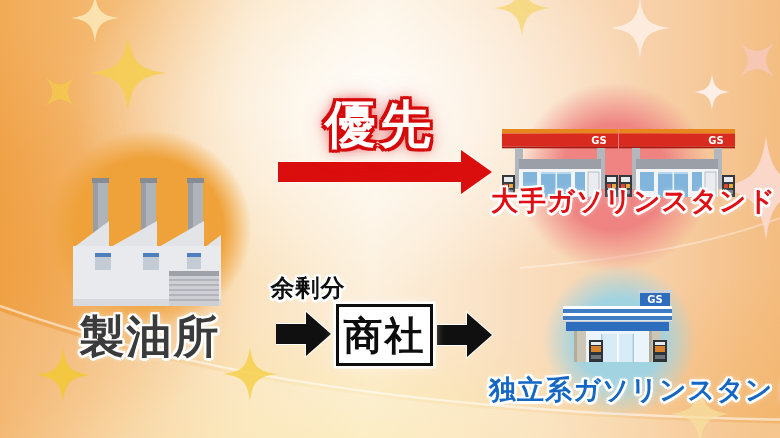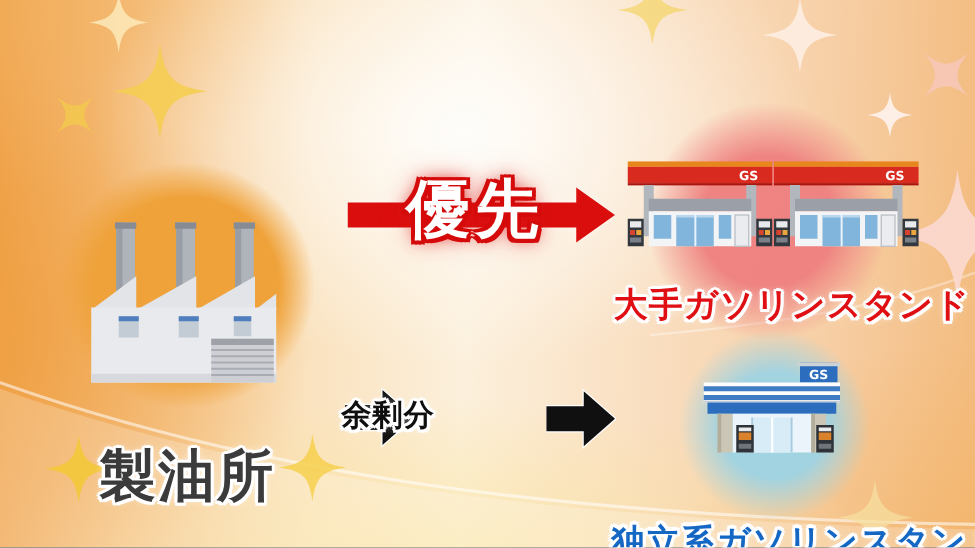--- a/index.html
+++ b/index.html
@@ -18,29 +18,29 @@
   .decor{position:absolute;left:0;top:0;width:780px;height:438px;pointer-events:none;}
   
   .glow{position:absolute;border-radius:50%;}
   .glow-orange{left:46px;top:130px;width:206px;height:197px;
     background:radial-gradient(closest-side, #EFA23A 72%, rgba(239,162,58,0) 100%);}
   .glow-pink{left:517px;top:82px;width:194px;height:190px;
     background:radial-gradient(closest-side, rgba(238,127,127,.95) 55%, rgba(238,127,127,0) 100%);}
   .glow-blue{left:543px;top:264px;width:153px;height:153px;
     background:radial-gradient(closest-side, rgba(158,211,227,.96) 55%, rgba(158,211,227,0) 100%);}
   
-  .label{position:absolute;text-align:center;line-height:1;white-space:nowrap;font-weight:900;margin-top:44px;}
+  .label{position:absolute;text-align:center;line-height:1;white-space:nowrap;font-weight:900;}
   .outline-w{text-shadow:
     -2px -2px 0 #fff,0 -2.5px 0 #fff,2px -2px 0 #fff,-2.5px 0 0 #fff,2.5px 0 0 #fff,
     -2px 2px 0 #fff,0 2.5px 0 #fff,2px 2px 0 #fff,0 0 7px rgba(255,255,255,.95);}
   .refinery-label{left:46px;top:314px;width:208px;font-size:45px;color:#3B3B3B;letter-spacing:2px;}
   .priority-label{left:297px;top:99px;width:166px;font-size:51px;color:#FFFFFF;letter-spacing:4px;
     text-shadow:-3px -3px 0 #D50A0A,0 -3px 0 #D50A0A,3px -3px 0 #D50A0A,-3px 0 0 #D50A0A,3px 0 0 #D50A0A,
     -3px 3px 0 #D50A0A,0 3px 0 #D50A0A,3px 3px 0 #D50A0A,0 0 12px rgba(220,20,20,.85),0 0 22px rgba(220,30,30,.55);}
-  .surplus-label{left:228px;top:276px;width:120px;font-size:24px;color:#0F0F0F;letter-spacing:1px;text-align:right;}
+  .surplus-label{left:248px;top:276px;width:120px;font-size:24px;color:#0F0F0F;letter-spacing:1px;}
   .major-label{left:491px;top:187px;width:252px;font-size:27px;color:#DF0F14;letter-spacing:1px;}
   .independent-label{left:489px;top:376px;width:262px;font-size:27px;color:#1567C4;letter-spacing:1px;}
   
   .trading-box{left:336px;top:304px;width:91px;height:56px;background:#FFFFFF;border:3.5px solid #0D0D0D;
     display:flex;align-items:center;justify-content:center;
     box-shadow:0 0 0 2.5px rgba(255,255,255,.9),0 0 10px rgba(255,255,255,.8);}
   .trading-box span{font-size:39px;font-weight:900;color:#0D0D0D;letter-spacing:2px;line-height:1;}
   svg{display:block;}
 </style>
 </head>
@@ -197,20 +197,23 @@
     </g>
   </svg>
 
   <svg class="abs" style="left:276px;top:309px;" width="56" height="50" viewBox="0 0 56 50">
     <polygon points="0,15 30,15 30,3 55,25 30,47 30,35 0,35" fill="#101010" stroke="#FFFFFF" stroke-width="2" paint-order="stroke"></polygon>
   </svg>
   <svg class="abs" style="left:437px;top:310px;" width="56" height="50" viewBox="0 0 56 50">
     <polygon points="0,15 30,15 30,3 55,25 30,47 30,35 0,35" fill="#101010" stroke="#FFFFFF" stroke-width="2" paint-order="stroke"></polygon>
   </svg>
 
+  <div class="trading-box abs">
+    <span>商社</span>
+  </div>
 
   <div class="label refinery-label outline-w">製油所</div>
   <div class="label priority-label">優先</div>
   <div class="label surplus-label outline-w">余剰分</div>
   <div class="label major-label outline-w">大手ガソリンスタンド</div>
   <div class="label independent-label outline-w">独立系ガソリンスタンド</div>
 
 </div>
 
 </body></html>

